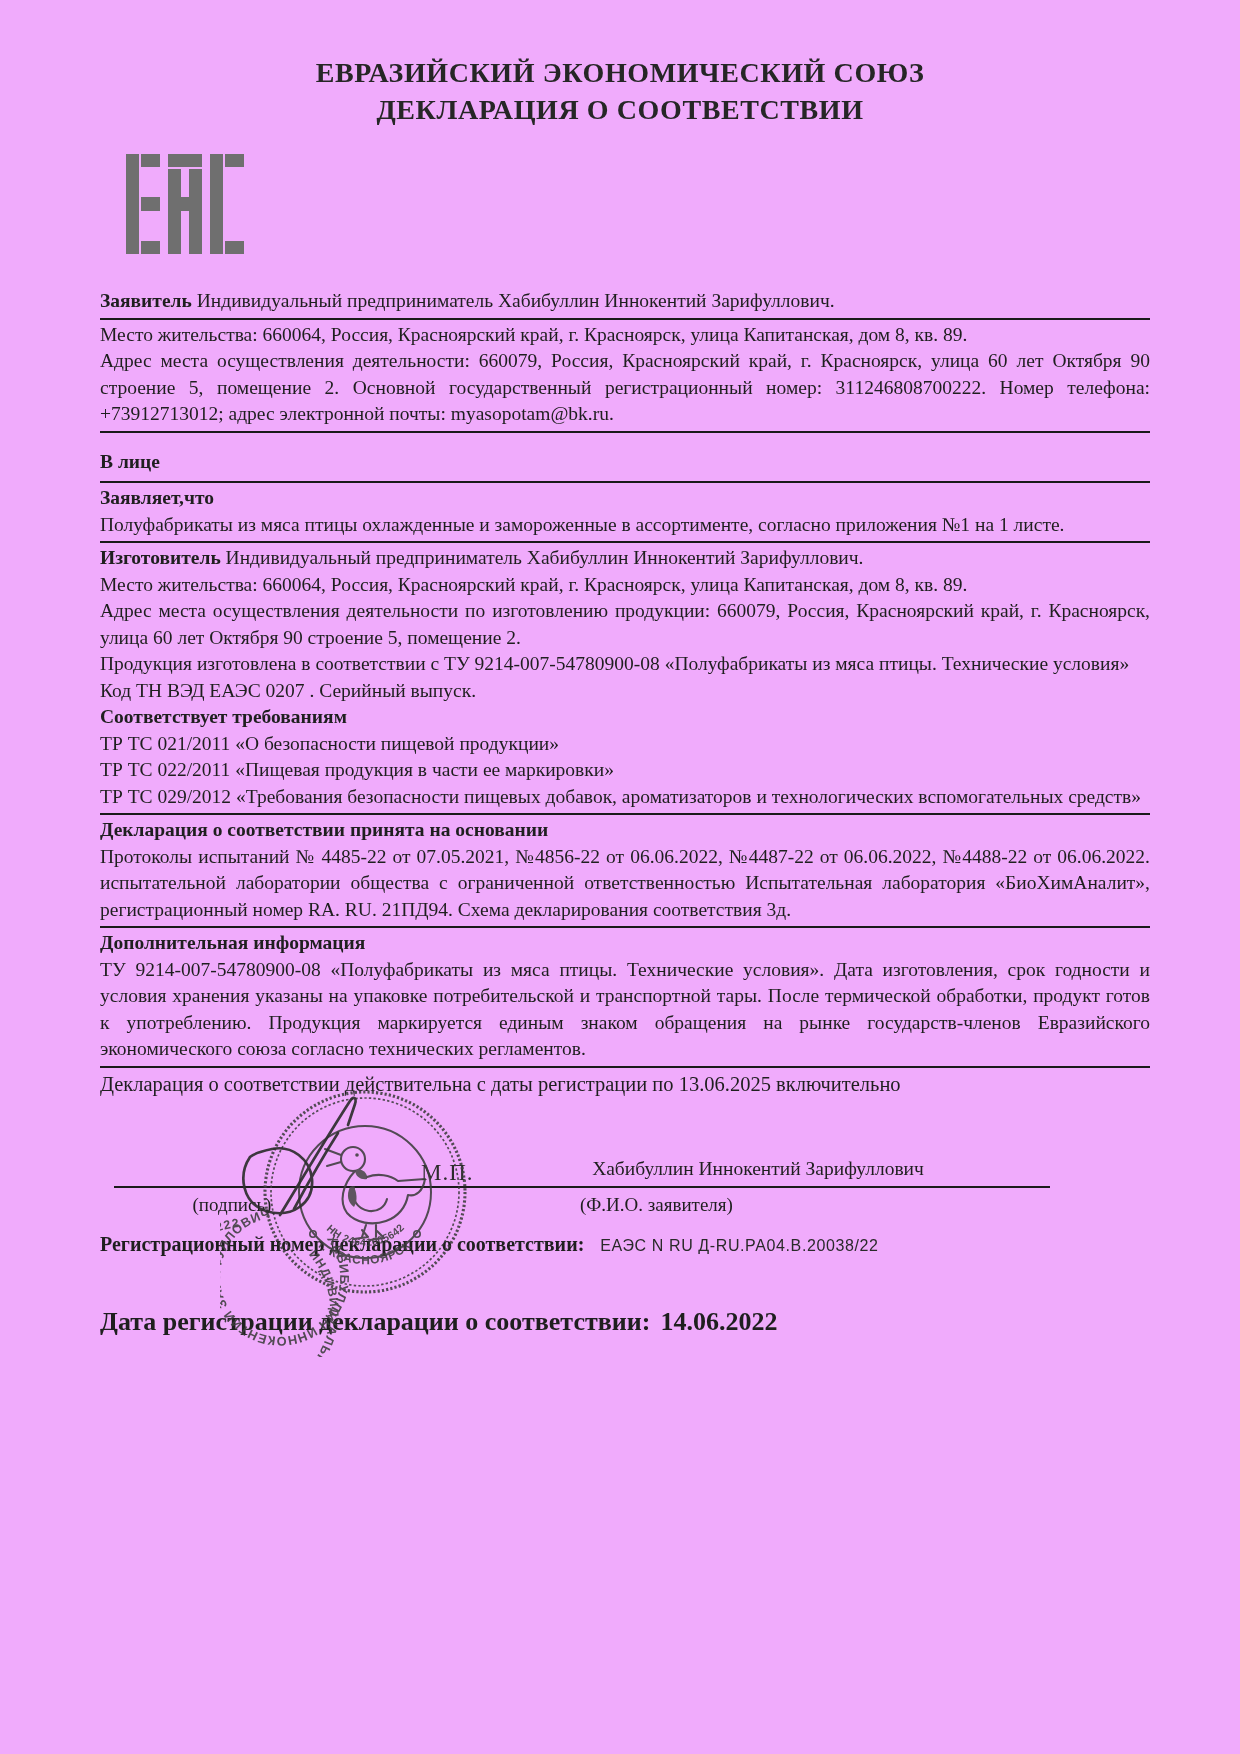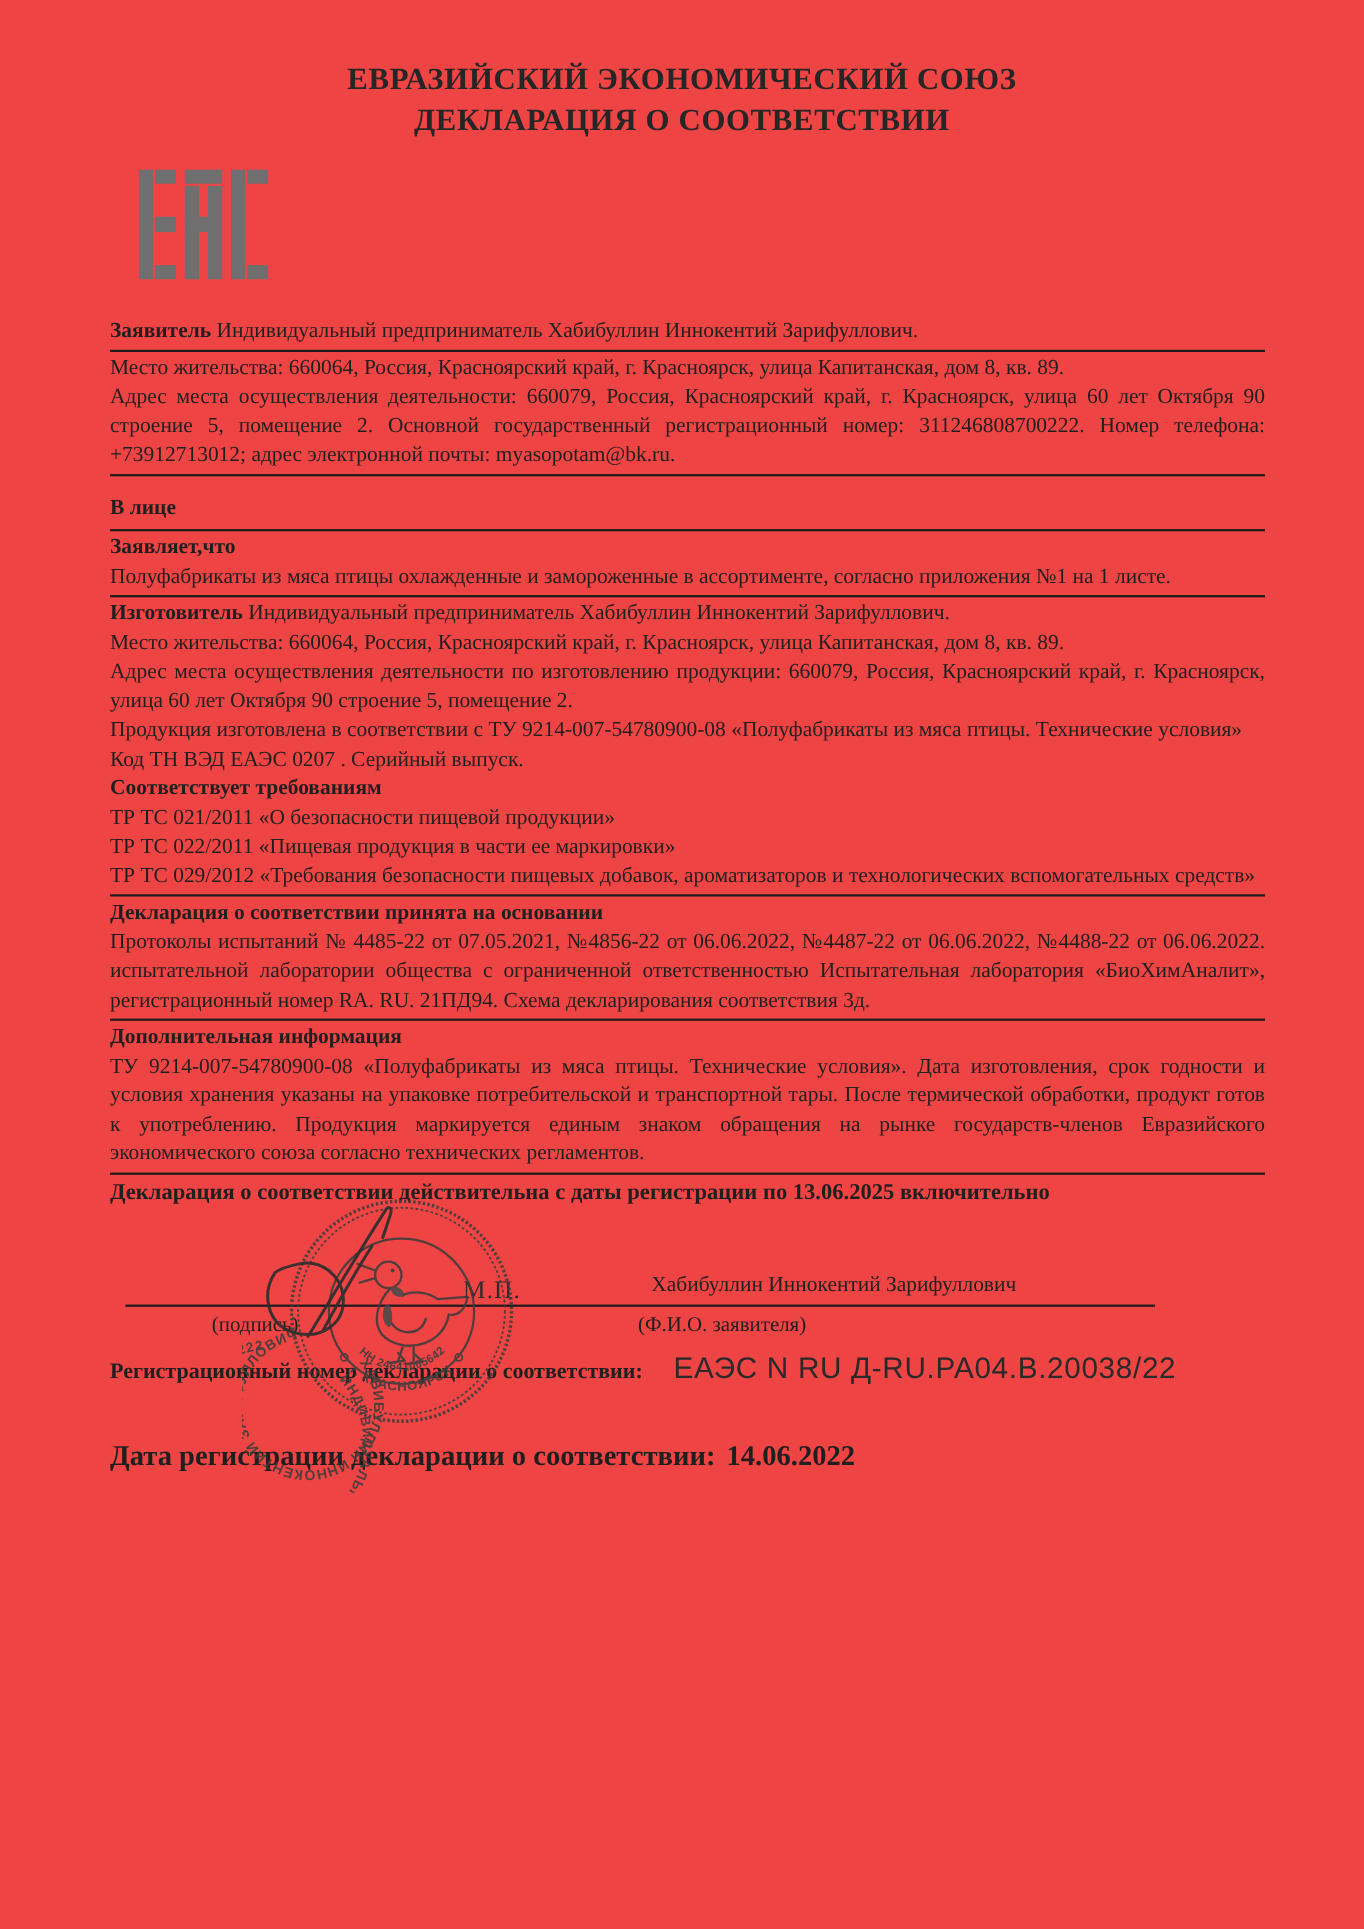--- a/index.html
+++ b/index.html
@@ -1,20 +1,20 @@
 <!DOCTYPE html>
 <html lang="ru"><head>
 <meta charset="utf-8">
 <style>
   html,body{margin:0;padding:0;background:#d8d8d8;}
   .page{
     position:relative;
     width:1240px;height:1754px;
     margin:0 auto;
-    background:#ef4444;
+    background:#f0abfc;
     font-family:"Liberation Serif",serif;
     color:#1f1f1f;
     overflow:hidden;
   }
   .doc-title{
     padding-top:54px;
     text-align:center;
     font-weight:bold;
     font-size:28px;
     line-height:37px;
@@ -22,30 +22,30 @@
     color:#262626;
   }
   .eac-logo{position:absolute;left:126px;top:154px;}
   .content{margin:0 90px 0 100px;}
   .sec-first{margin-top:160px;}
   p{margin:0;font-size:19.5px;line-height:26.5px;text-align:justify;}
   .b{font-weight:bold;}
   hr.rule{border:none;border-top:2px solid #1a1a1a;margin:3px 0 2px 0;}
   .row-split{display:flex;justify-content:flex-start;}
   .vlitse{padding:14px 0 3px 0;}
-  .validity{font-size:20.5px;line-height:29px;font-weight:bold;text-align:left;}
+  .validity{font-size:20.5px;line-height:29px;font-weight:normal;text-align:left;}
   .sig-area{position:relative;height:132px;}
   .sig-name{position:absolute;left:458px;top:59px;width:400px;text-align:center;font-size:19.5px;}
   .sig-rule{position:absolute;left:14px;top:87px;width:936px;border-top:2px solid #1b1b1b;}
   .sig-label-left{position:absolute;left:32px;top:95px;width:200px;text-align:center;font-size:19px;}
   .sig-label-right{position:absolute;left:480px;top:95px;width:360px;font-size:19px;}
   .mp-mark{position:absolute;left:321px;top:61px;font-size:23px;color:#2c2c2c;letter-spacing:1px;}
   .stamp-svg{position:absolute;left:120px;top:-12px;width:320px;height:270px;pointer-events:none;z-index:2;}
   .reg-line{font-size:20px;line-height:27px;text-align:left;}
-  .reg-value{font-family:"Liberation Sans",sans-serif;margin-left:28px;font-size:27px;letter-spacing:.6px;color:#2a2a2a;}
+  .reg-value{font-family:"Liberation Sans",sans-serif;margin-left:16px;font-size:16px;letter-spacing:.6px;color:#2a2a2a;}
   .date-line{margin-top:49px;font-size:26px;line-height:27px;text-align:left;}
   .date-value{margin-left:10px;font-weight:bold;}
   .stamp-ring-text{font-family:"Liberation Sans",sans-serif;font-weight:700;fill:#3d3d3d;}
 </style>
 </head>
 <body>
 
 <div class="page">
 
   <div class="doc-title">

